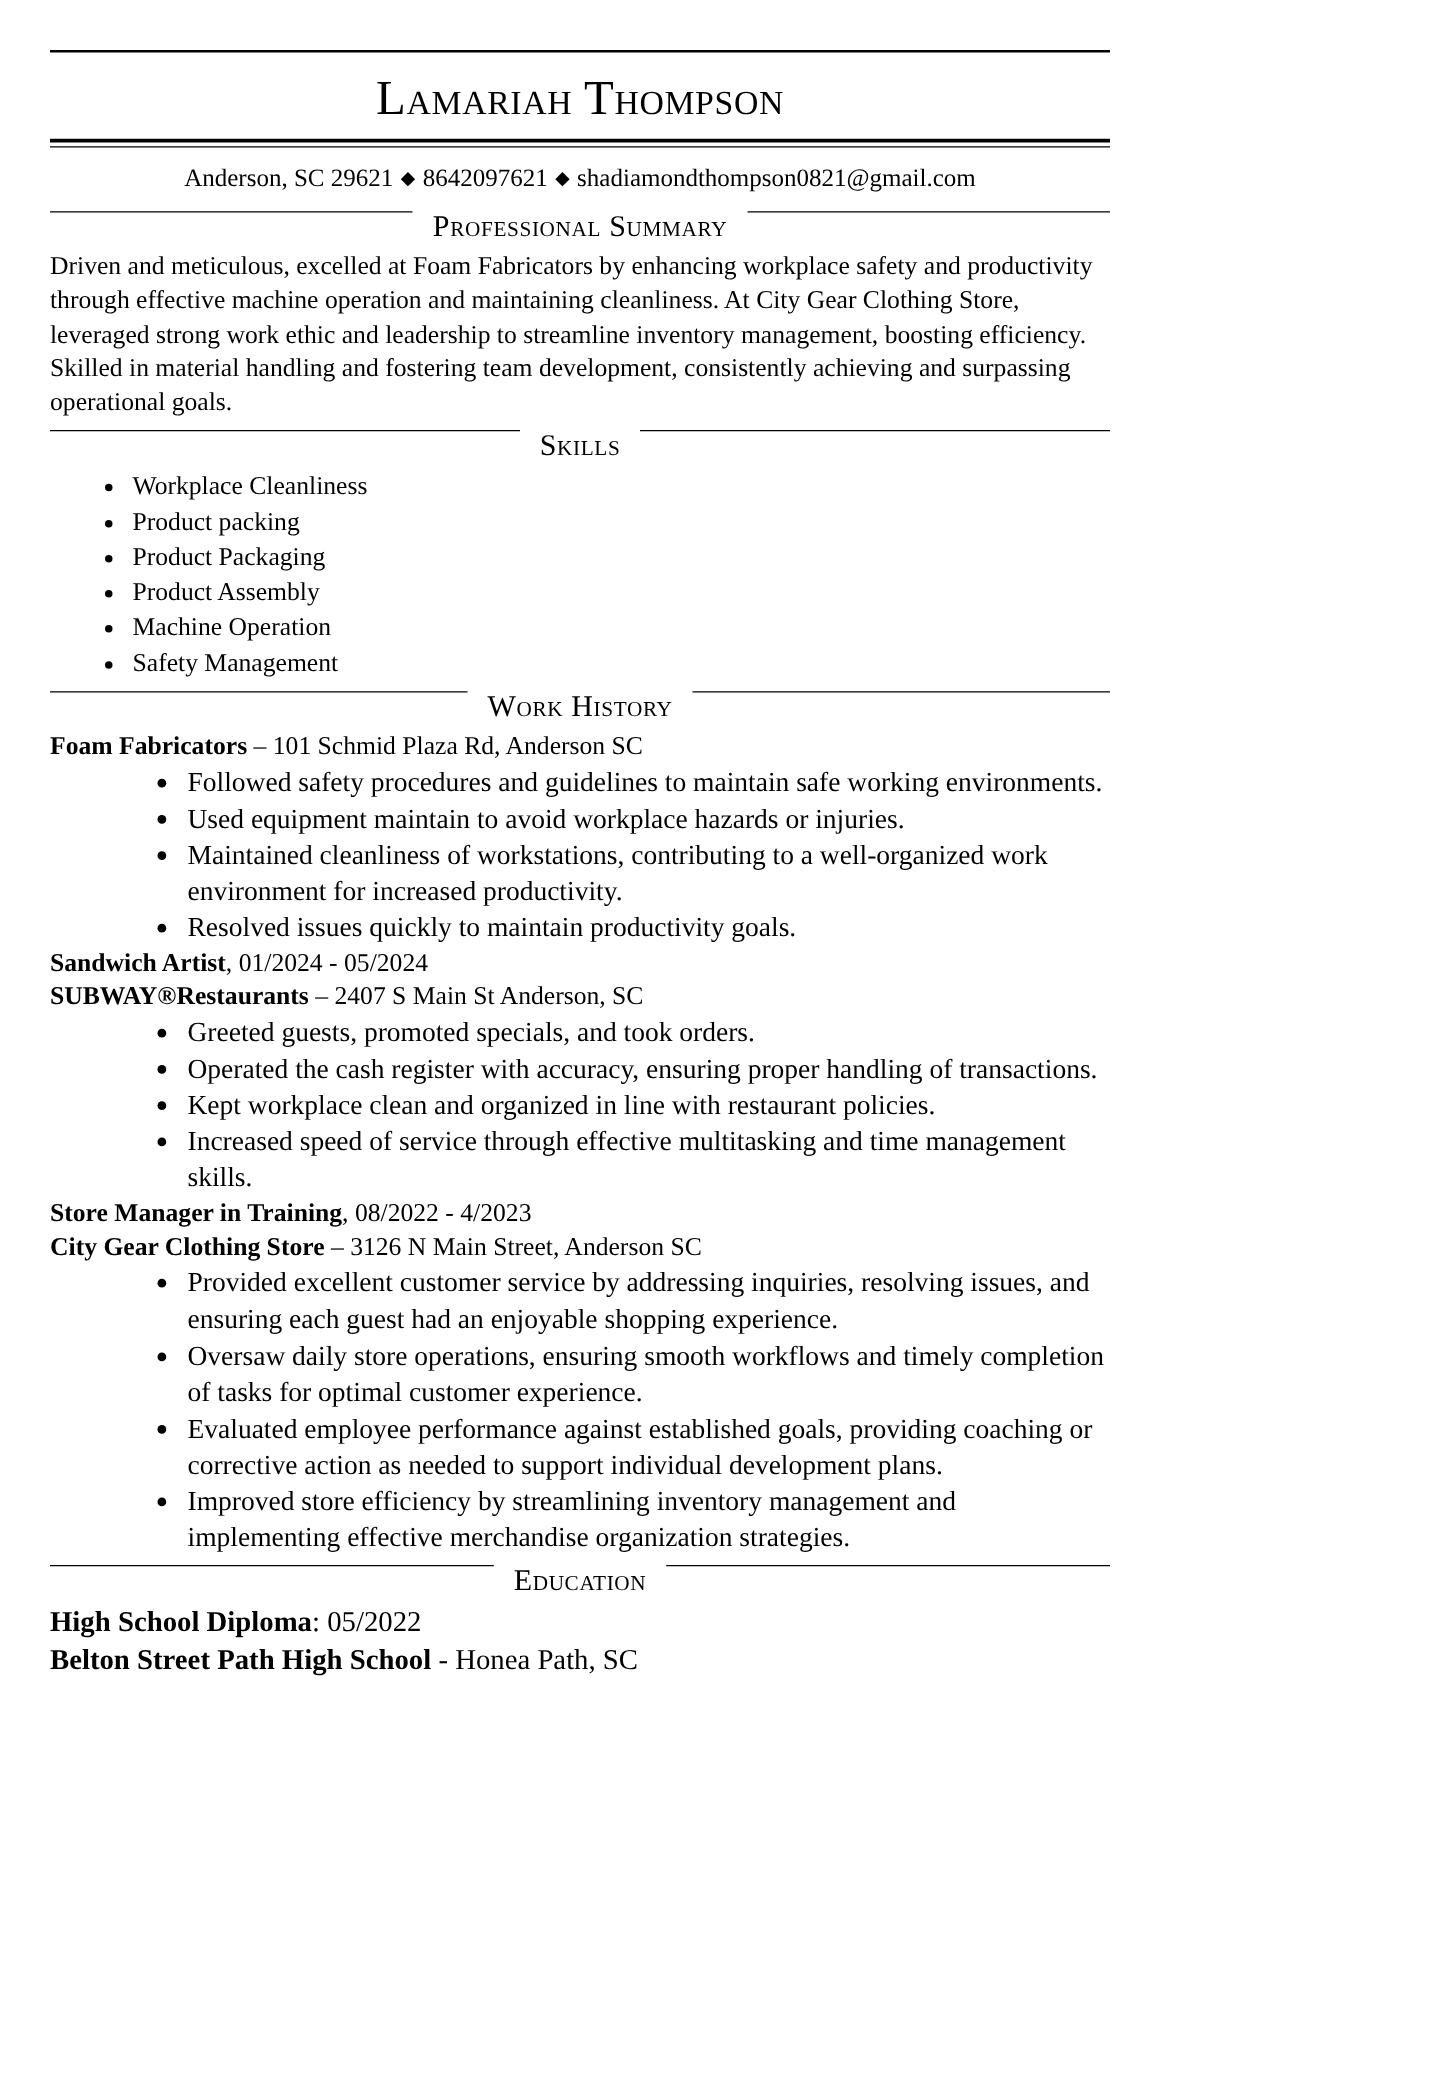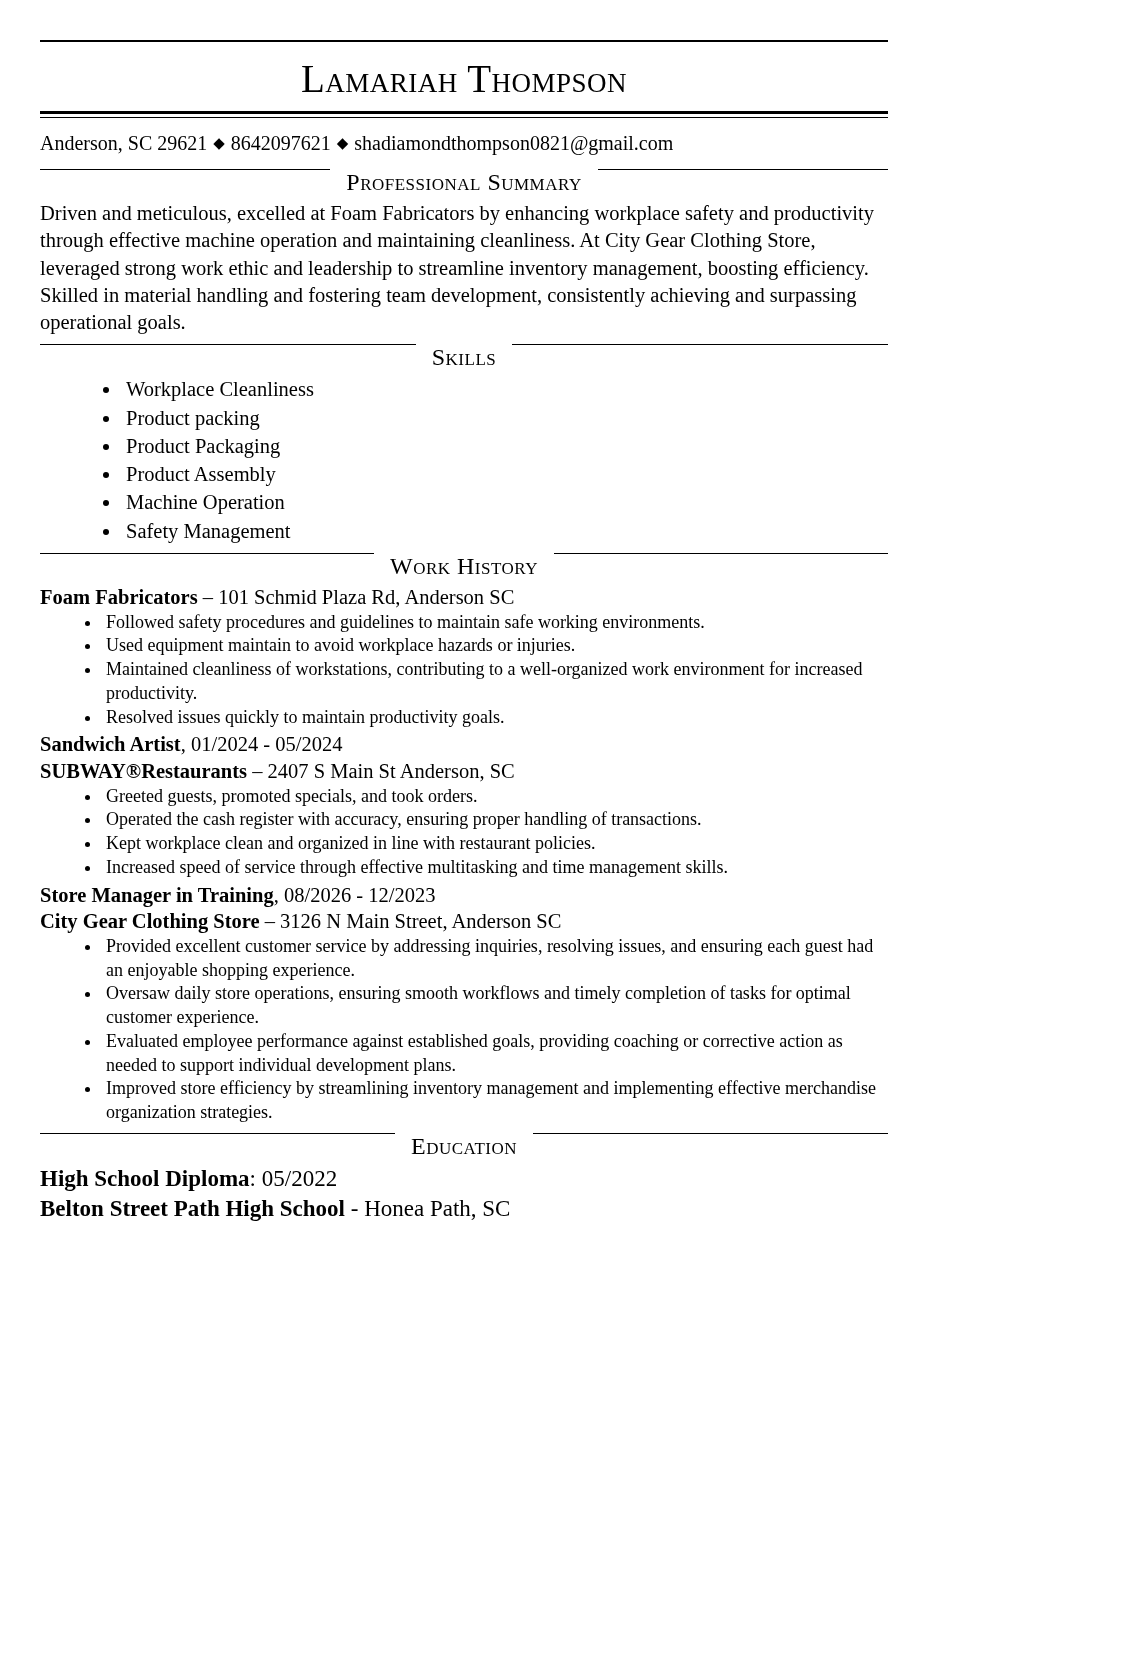--- a/index.html
+++ b/index.html
@@ -38,20 +38,21 @@
     text-transform: capitalize;
     white-space: nowrap;
   }
   .double-rule {
     border-top: 3px solid #000;
     border-bottom: 1px solid #000;
     height: 3px;
     margin-top: 4px;
   }
   .contact {
+    text-align: center;
     font-size: 20px;
     padding: 14px 0 6px 0;
   }
   .contact .sep {
     font-size: 15px;
     vertical-align: 2px;
     padding: 0 6px;
   }
 
   
@@ -92,43 +93,43 @@
   }
   .skills-col ul {
     margin: 0;
     padding-left: 62px;
     list-style: disc;
   }
   .skills-col li {
     font-size: 20.5px;
     line-height: 1.38;
     padding-left: 4px;
-    margin-left: 20px;
   }
 
   
   .job {
     margin-top: 2px;
   }
   .job-line {
     font-size: 20.5px;
     line-height: 1.3;
   }
   .job-line b {
     font-weight: bold;
   }
   .bullets {
     margin: 0 0 2px 0;
     padding-left: 62px;
     list-style: disc;
   }
   .bullets li {
-    font-size: 18px;
+    font-size: 22px;
     line-height: 1.32;
     padding-left: 4px;
+    margin-left: 44px;
   }
 
   
   .edu-line {
     font-size: 23px;
     line-height: 1.32;
   }
   .edu-line b { font-weight: bold; }
 </style>
 </head>
@@ -200,21 +201,21 @@
     <ul class="bullets">
       <li>Greeted guests, promoted specials, and took orders.</li>
       <li>Operated the cash register with accuracy, ensuring proper handling of transactions.</li>
       <li>Kept workplace clean and organized in line with restaurant policies.</li>
       <li>Increased speed of service through effective multitasking and time management skills.</li>
     </ul>
   </div>
 
   <div class="job">
     <div class="job-line">
-      <b>Store Manager in Training</b><span>, </span><span>08/2026 - 12/2023</span>
+      <b>Store Manager in Training</b><span>, </span><span>08/2022 - 4/2023</span>
     </div>
     <div class="job-line">
       <b>City Gear Clothing Store</b><span> – </span><span>3126 N Main Street, Anderson SC</span>
     </div>
     <ul class="bullets">
       <li>Provided excellent customer service by addressing inquiries, resolving issues, and ensuring each guest had an enjoyable shopping experience.</li>
       <li>Oversaw daily store operations, ensuring smooth workflows and timely completion of tasks for optimal customer experience.</li>
       <li>Evaluated employee performance against established goals, providing coaching or corrective action as needed to support individual development plans.</li>
       <li>Improved store efficiency by streamlining inventory management and implementing effective merchandise organization strategies.</li>
     </ul>

